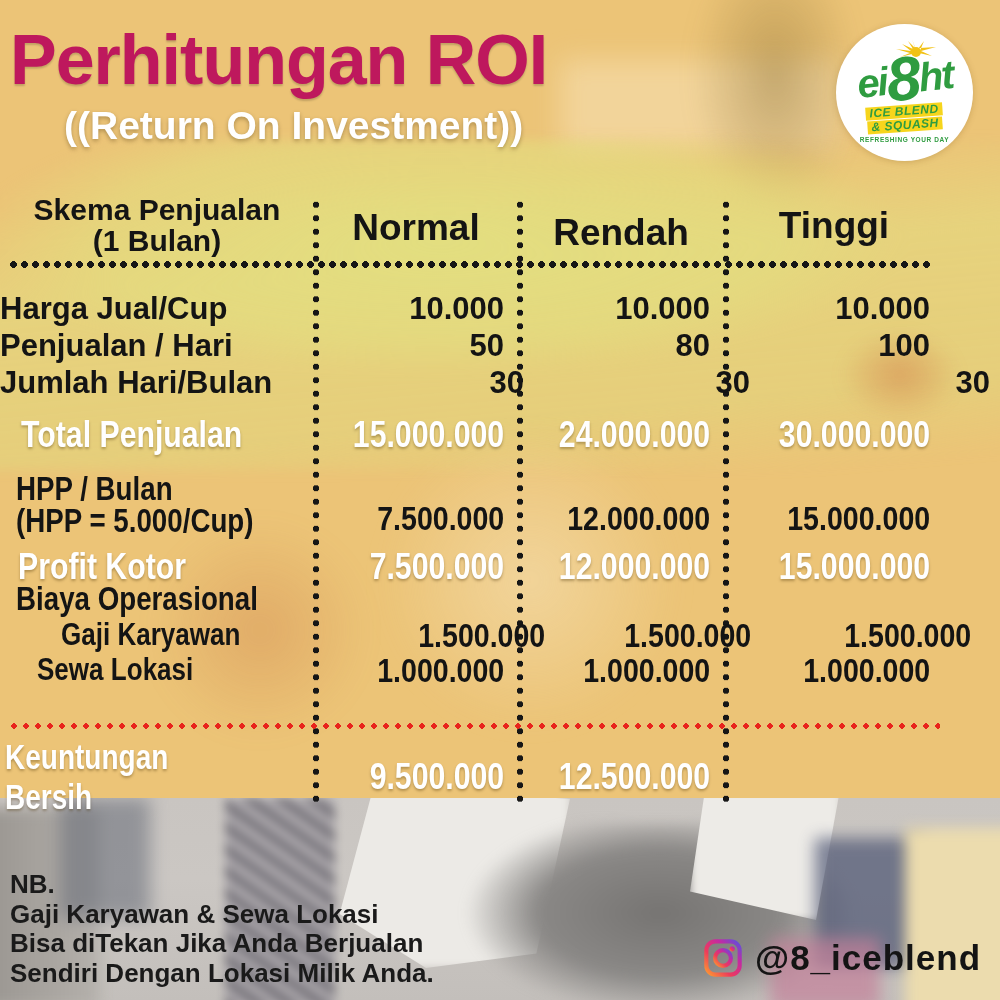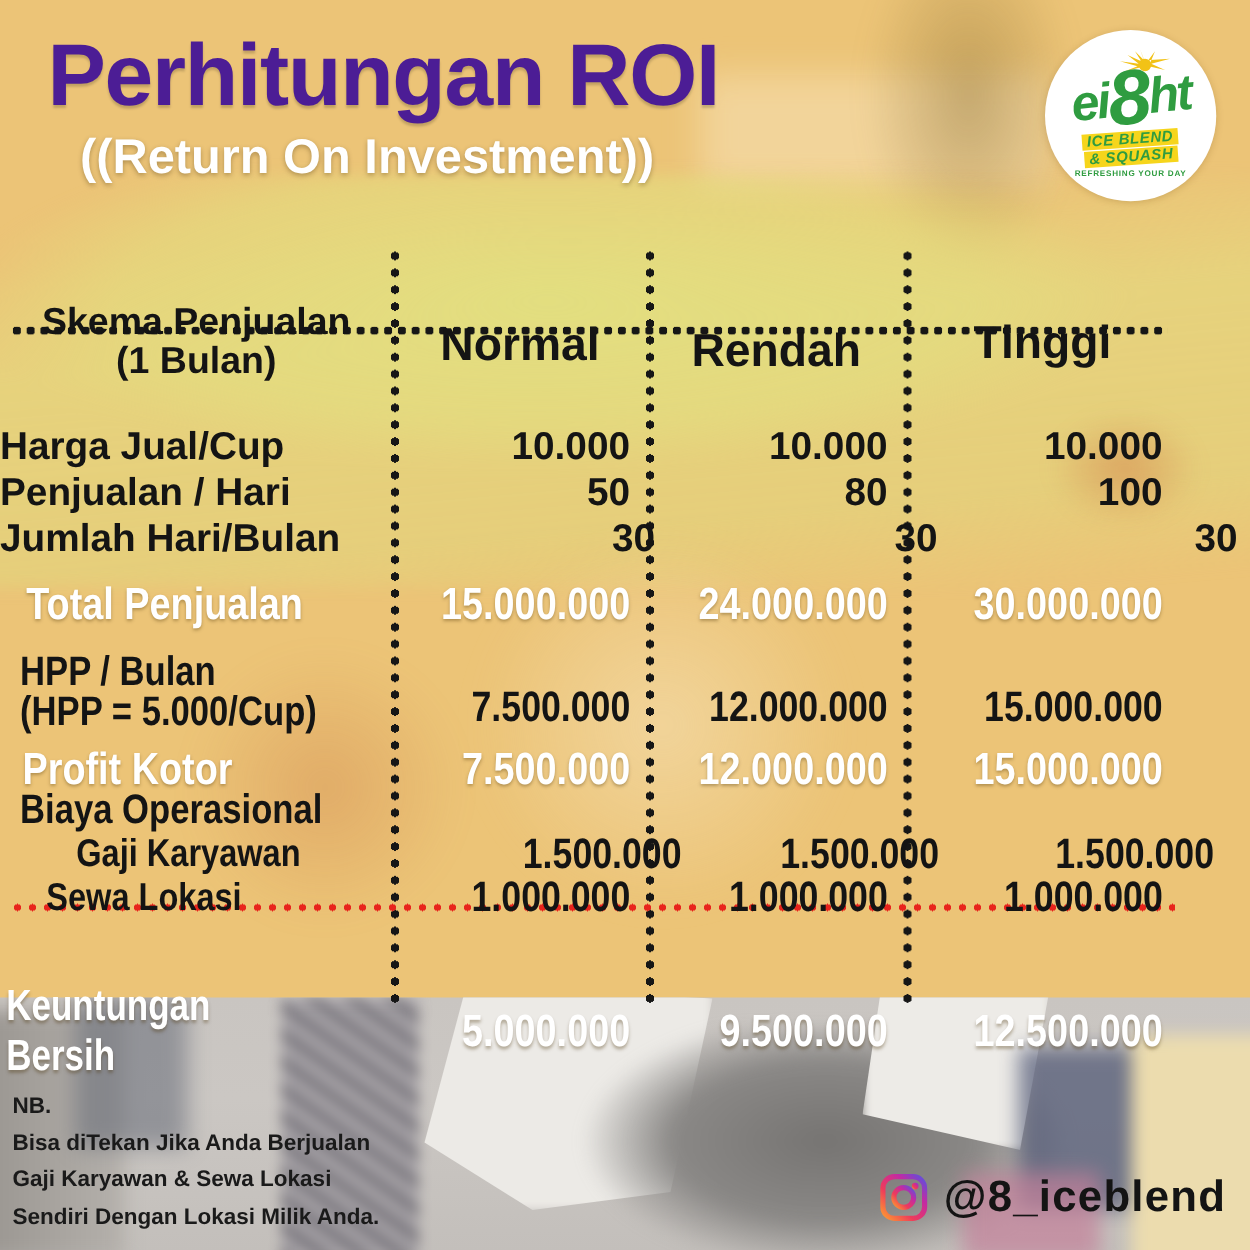--- a/index.html
+++ b/index.html
@@ -61,23 +61,22 @@
   .pink { position:absolute; left:770px; top:140px; width:110px; height:70px;
     background:#c4809a; opacity:.7; filter:blur(8px); }
   .pale-right { position:absolute; left:905px; top:30px; width:130px; height:190px;
     background:#ecdcae; filter:blur(7px); }
   .jeans { position:absolute; left:60px; top:0; width:90px; height:120px;
     background:#5c6270; opacity:.5; filter:blur(9px); }
 
   
   .title {
     position:absolute; left:10px; top:20px;
-    font-size:70px; font-weight:bold; letter-spacing:-1px; color:#4c1d95;
+    font-size:70px; font-weight:bold; letter-spacing:-1px; color:#be185d;
     text-shadow:0 2px 2px rgba(0,0,0,.18);
-    margin-left:28px;
   }
   .subtitle {
     position:absolute; left:64px; top:104px;
     font-size:39px; font-weight:bold; color:#ffffff;
     text-shadow:0 2px 4px rgba(60,40,0,.35);
   }
 
   
   .logo {
     position:absolute; left:836px; top:24px; width:137px; height:137px;
@@ -117,21 +116,20 @@
   .hline-red {
     position:absolute; left:8px; top:722px; width:932px; height:8px;
     background:radial-gradient(circle 2.9px at 50% 50%, #e8241c 99%, transparent) 0 0 / 12px 8px repeat-x;
   }
 
   
   .trow {
     position:absolute; left:0; width:944px;
     display:grid; grid-template-columns:314px 204px 206px 220px;
     align-items:center;
-    margin-top:48px;
   }
   .trow .lbl { text-align:left; }
   .trow .val { text-align:right; padding-right:14px; }
   .trow.left-lbl .lbl { text-align:left;padding-left:16px; }
 
   .black-row { font-weight:bold; font-size:31px; color:#141414; }
   .cond { display:inline-block; transform:scaleX(.84); }
   .val .cond { transform-origin:100% 50%; }
   .lbl .cond { transform-origin:0 50%; }
   .lbl.center-cond .cond { transform-origin:50% 50%; }
@@ -157,21 +155,21 @@
   .r-gaji     { top:615px; height:40px;padding-left:41px; }
   .r-sewa     { top:650px; height:40px; }
   .r-net      { top:737px; height:42px; }
   .r-gaji .lbl, .r-sewa .lbl { font-size:31px; }
   .r-net .lbl { font-size:35px; }
   .r-net .lbl .cond { transform:scaleX(.80); }
 
   
   .note {
     position:absolute; left:10px; top:870px;
-    font-size:18px; font-weight:bold; color:#1a1a1a; line-height:29.5px;
+    font-size:26px; font-weight:bold; color:#1a1a1a; line-height:29.5px;
   }
   .social {
     position:absolute; left:703px; top:938px;
     display:flex; align-items:center; gap:12px;
   }
   .ig-icon { width:40px; height:40px; display:block; }
   .handle { font-size:35px; font-weight:bold; color:#141414; letter-spacing:1px; }
 </style>
 </head>
 <body>
@@ -292,29 +290,28 @@
   </div>
   <div class="trow blackcond-row left-lbl r-sewa">
     <div class="lbl" style="padding-left:37px;"><span class="cond">Sewa Lokasi</span></div>
     <div class="val"><span class="cond">1.000.000</span></div>
     <div class="val"><span class="cond">1.000.000</span></div>
     <div class="val"><span class="cond">1.000.000</span></div>
   </div>
 
   <div class="trow white-row left-lbl r-net">
     <div class="lbl" style="padding-left:5px;"><span class="cond">Keuntungan Bersih</span></div>
-    <div class="val"><span class="cond">5.000.000</span></div>
     <div class="val"><span class="cond">9.500.000</span></div>
     <div class="val"><span class="cond">12.500.000</span></div>
   </div>
 
   <div class="note">
     <div>NB.</div>
+    <div>Gaji Karyawan &amp; Sewa Lokasi</div>
     <div>Bisa diTekan Jika Anda Berjualan</div>
-    <div>Gaji Karyawan &amp; Sewa Lokasi</div>
     <div>Sendiri Dengan Lokasi Milik Anda.</div>
   </div>
 
   <div class="social">
     <svg class="ig-icon" viewBox="0 0 48 48">
       <defs>
         <linearGradient id="igg" x1="0%" y1="100%" x2="100%" y2="0%">
           <stop offset="0%" stop-color="#fd9a31"></stop>
           <stop offset="35%" stop-color="#ee3b5b"></stop>
           <stop offset="70%" stop-color="#c32aa3"></stop>

